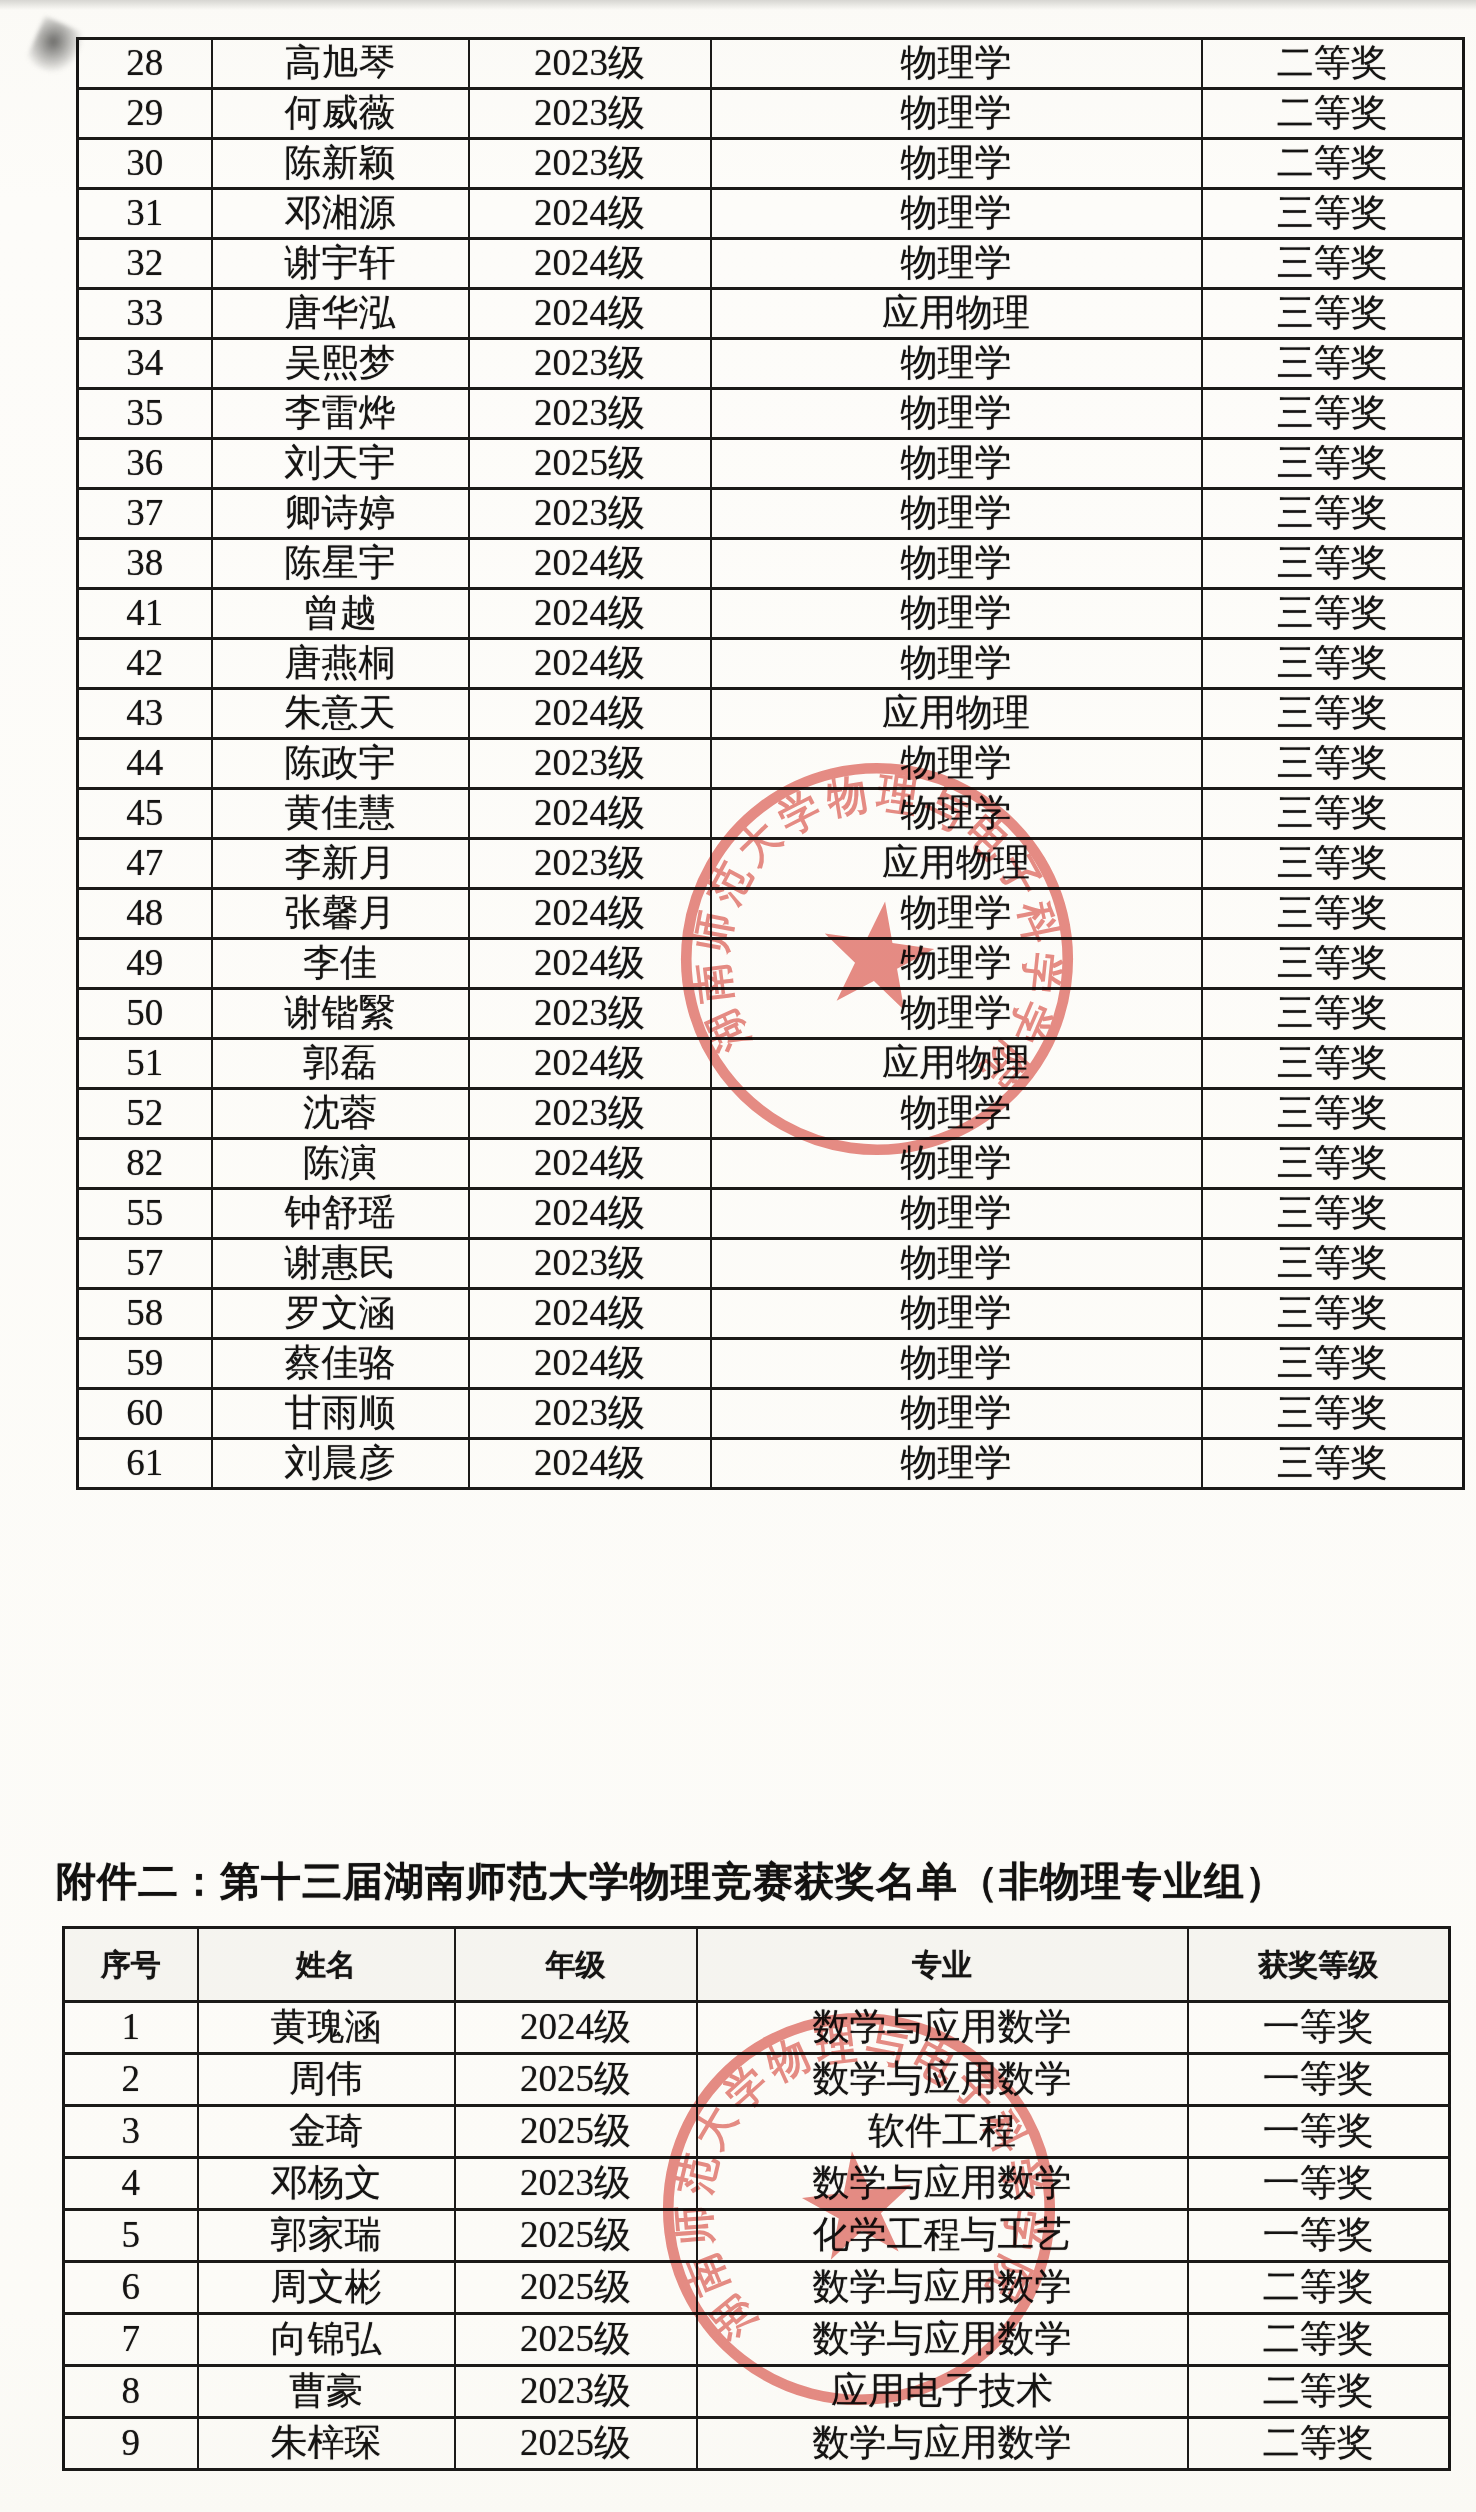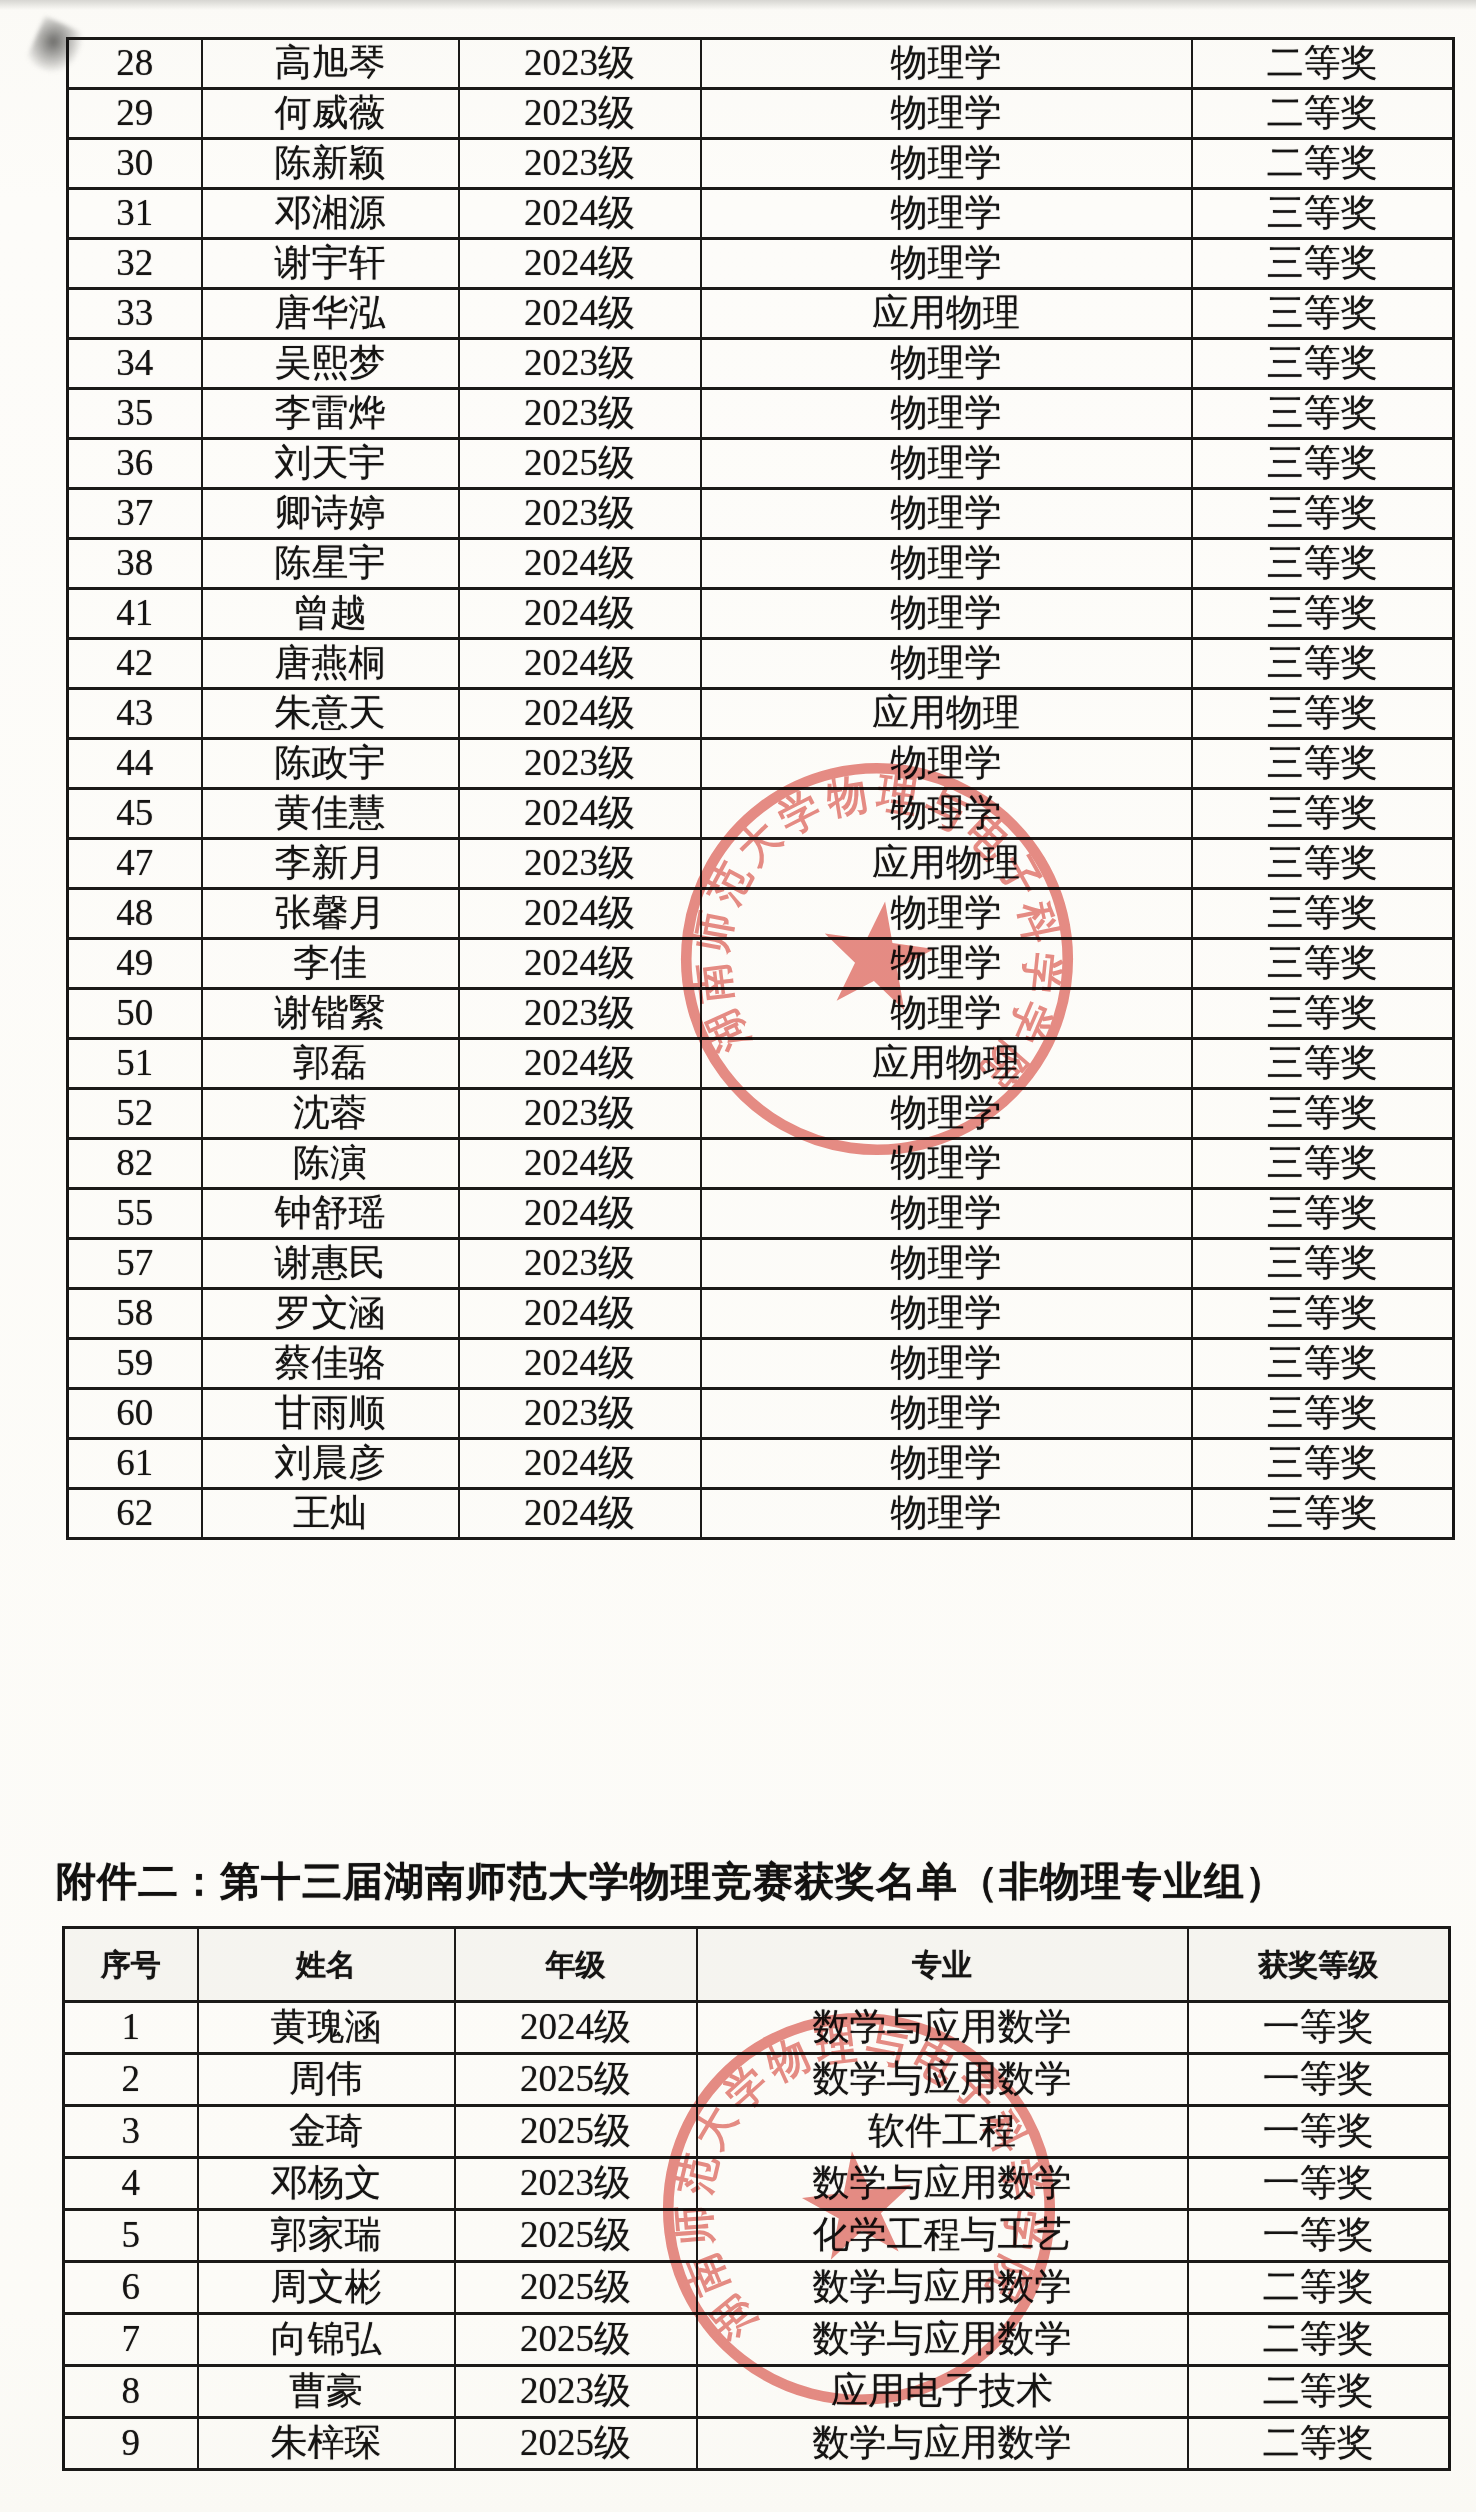--- a/index.html
+++ b/index.html
@@ -34,21 +34,21 @@
     color:#151413;
     text-shadow:0 0 1px rgba(25,24,22,.6);
   }
   .awards-table{border:3.9px solid #161514;}
   .awards-table td{border-top-width:3.9px;border-bottom-width:3.9px;}
   .awards-table th{
     font-weight:700;font-size:30px;
     border-top-width:3.9px;border-bottom-width:3.9px;
     background:rgba(225,223,217,.25);
   }
-  #table1{left:66px;top:37px;width:1385px;}
+  #table1{left:76px;top:37px;width:1385px;}
   #table1 tr{height:50px;}
   #table2{left:62px;top:1926px;width:1385px;}
   #table2 thead tr{height:74px;}
   #table2 tbody tr{height:52px;}
 
   .doc-title{
     position:absolute;left:56px;top:1854px;width:1376px;
     font-size:40px;font-weight:700;letter-spacing:1px;
     color:#121110;text-shadow:0 0 1px rgba(20,20,18,.65);
     white-space:nowrap;
@@ -276,27 +276,20 @@
         <tr>
           <td>60</td>
           <td>甘雨顺</td>
           <td>2023级</td>
           <td>物理学</td>
           <td>三等奖</td>
         </tr>
         <tr>
           <td>61</td>
           <td>刘晨彦</td>
-          <td>2024级</td>
-          <td>物理学</td>
-          <td>三等奖</td>
-        </tr>
-        <tr>
-          <td>62</td>
-          <td>王灿</td>
           <td>2024级</td>
           <td>物理学</td>
           <td>三等奖</td>
         </tr>
       </tbody>
   </table>
 
   <div class="doc-title">附件二：第十三届湖南师范大学物理竞赛获奖名单（非物理专业组）</div>
 
   <table class="awards-table" id="table2">

